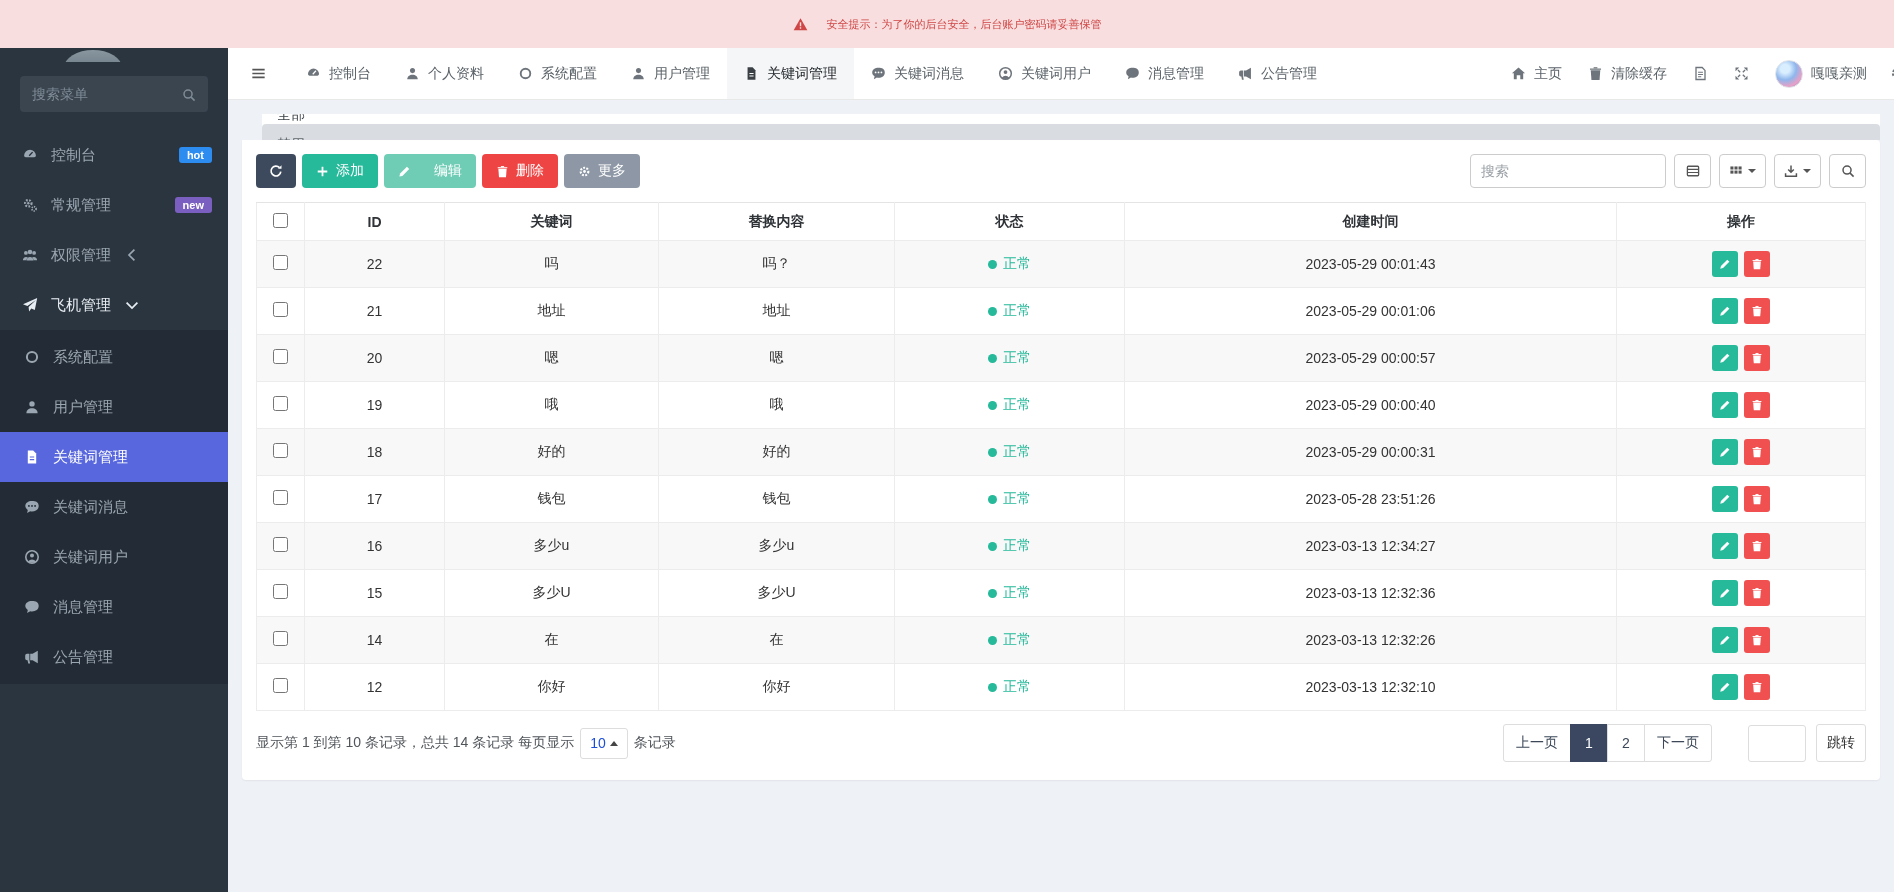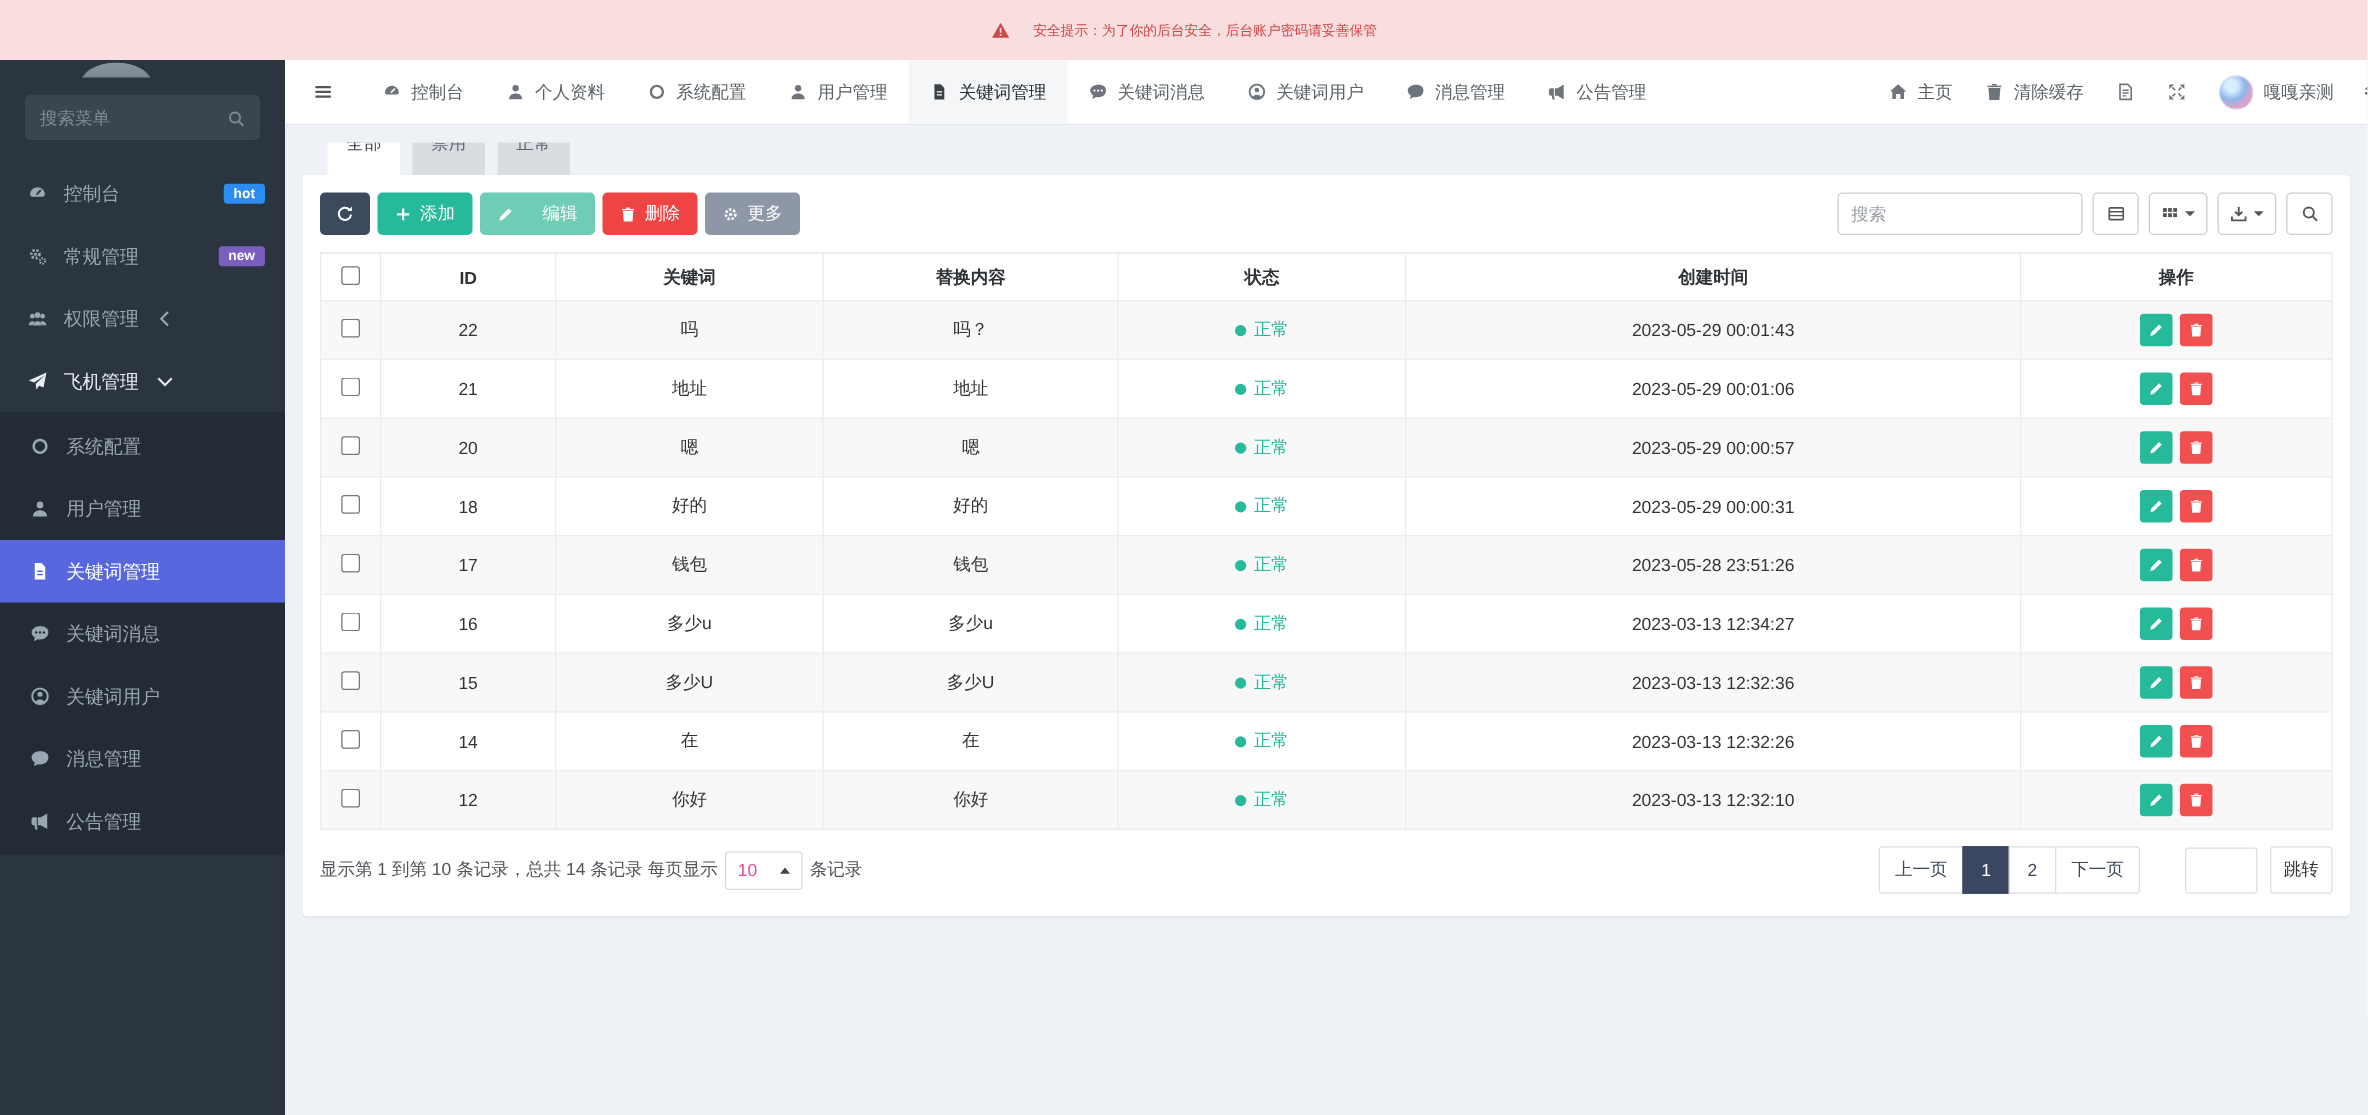--- a/index.html
+++ b/index.html
@@ -41,21 +41,21 @@
   .nav-tab { display:flex; align-items:center; gap:8px; padding:0 17px; color:#5a6268; font-size:14px; cursor:pointer; white-space:nowrap; }
   .nav-tab .ic { color:#6d747b; }
   .nav-tab.active { background:#f5f6f7; color:#24292e; }
   .nav-tab.active .ic { color:#3b4046; }
   .nav-right .nav-tab { padding:0 13px; }
   .nav-right .nav-tab.edge { margin-right:-11px; padding:0 0 0 10px; }
   .avatar { width:28px; height:28px; border-radius:50%; background:radial-gradient(circle at 35% 30%, #d9efff 0 18%, #8fb6ec 45%, #e9a0c6 72%, #6576c2 100%); border:1px solid #dfe3e8; }
 
   
   .content { padding:14px 14px 0; }
-  .tabs-row { height:26px; overflow:hidden; display:flex; gap:10px; padding-left:20px; }
+  .tabs-row { height:26px; overflow:hidden; display:flex; gap:10px; padding-left:20px;flex-direction:column; }
   .ftab { height:46px; margin-top:-20px; line-height:40px; padding:0 15px; font-size:14px; border-radius:4px 4px 0 0; background:#d9dde2; color:#5f666d; cursor:pointer; }
   .ftab.active { background:#fff; color:#3c4248; }
   .card { background:#fff; border-radius:0 4px 4px 4px; box-shadow:0 1px 2px rgba(0,0,0,.06); }
 
   
   .toolbar { display:flex; align-items:center; padding:14px 14px 12px; }
   .tool-left { display:flex; align-items:center; }
   .btn { height:34px; border:none; border-radius:4px; color:#fff; font-size:14px; display:inline-flex; align-items:center; gap:7px; padding:0 14px; margin-right:6px; cursor:pointer; }
   .btn .ic { width:13px; height:13px; }
   .btn.icon-only { width:40px; padding:0; justify-content:center; }
@@ -79,21 +79,21 @@
   .status { color:#26b99a; display:inline-flex; align-items:center; gap:6px; }
   .dot { width:9px; height:9px; border-radius:50%; background:#26b99a; display:inline-block; }
   .op { width:26px; height:26px; border:none; border-radius:3px; margin:0 3px; display:inline-flex; align-items:center; justify-content:center; color:#fff; cursor:pointer; vertical-align:middle; }
   .op .ic { width:12px; height:12px; }
   .op.edit { background:#26b99a; }
   .op.del { background:#f05050; }
 
   
   .card-footer { display:flex; align-items:center; justify-content:space-between; padding:13px 14px 18px; }
   .summary { font-size:14px; color:#50555a; display:flex; align-items:center; gap:6px; }
-  .psize { border:1px solid #ddd; border-radius:3px; background:#fff; height:31px; padding:0 9px; display:inline-flex; align-items:center; gap:18px; color:#ec4899; cursor:pointer; }
+  .psize { border:1px solid #ddd; border-radius:3px; background:#fff; height:31px; padding:0 9px; display:inline-flex; align-items:center; gap:4px; color:#1d4ed8; cursor:pointer; }
   .caret-up { width:0; height:0; border-left:4px solid transparent; border-right:4px solid transparent; border-bottom:5px solid #444; }
   .pager { display:flex; align-items:center; }
   .pbtn { min-width:38px; height:38px; padding:0 12px; border:1px solid #ddd; background:#fff; color:#3c4858; font-size:14px; display:inline-flex; align-items:center; justify-content:center; margin-left:-1px; cursor:pointer; }
   .pbtn:first-child { border-radius:3px 0 0 3px; margin-left:0; }
   .pbtn.last { border-radius:0 3px 3px 0; }
   .pbtn.active { background:#3b4660; border-color:#3b4660; color:#fff; }
   .jump-input { width:58px; height:37px; border:1px solid #ddd; border-radius:3px; margin-left:36px; padding:0 8px; font-size:14px; outline:none; }
   .jump-btn { height:38px; padding:0 10px; border:1px solid #ddd; background:#fff; border-radius:3px; margin-left:10px; font-size:14px; color:#333; cursor:pointer; }
 </style>
 </head>
@@ -486,20 +486,39 @@
                   </button><button class="op del">
                     <svg class="ic" viewBox="0 0 16 16">
                       <path d="M2.9 4.6h10.2L12.3 15H3.7Z" fill="currentColor"></path>
                       <rect x="2.1" y="2.7" width="11.8" height="1.3" fill="currentColor"></rect>
                       <rect x="6" y="1.3" width="4" height="1.3" fill="currentColor"></rect>
                     </svg>
                   </button></td>
               </tr>
               <tr>
                 <td><input type="checkbox" style=""></td>
+                <td>19</td>
+                <td>哦</td>
+                <td>哦</td>
+                <td><span class="status"><span class="dot"></span>正常</span></td>
+                <td>2023-05-29 00:00:40</td>
+                <td><button class="op edit">
+                    <svg class="ic" viewBox="0 0 16 16">
+                      <path d="M1.7 14.3l.9-3.7 8.4-8.4 2.8 2.8-8.4 8.4Z" fill="currentColor"></path>
+                    </svg>
+                  </button><button class="op del">
+                    <svg class="ic" viewBox="0 0 16 16">
+                      <path d="M2.9 4.6h10.2L12.3 15H3.7Z" fill="currentColor"></path>
+                      <rect x="2.1" y="2.7" width="11.8" height="1.3" fill="currentColor"></rect>
+                      <rect x="6" y="1.3" width="4" height="1.3" fill="currentColor"></rect>
+                    </svg>
+                  </button></td>
+              </tr>
+              <tr>
+                <td><input type="checkbox" style=""></td>
                 <td>18</td>
                 <td>好的</td>
                 <td>好的</td>
                 <td><span class="status"><span class="dot"></span>正常</span></td>
                 <td>2023-05-29 00:00:31</td>
                 <td><button class="op edit">
                     <svg class="ic" viewBox="0 0 16 16">
                       <path d="M1.7 14.3l.9-3.7 8.4-8.4 2.8 2.8-8.4 8.4Z" fill="currentColor"></path>
                     </svg>
                   </button><button class="op del">

